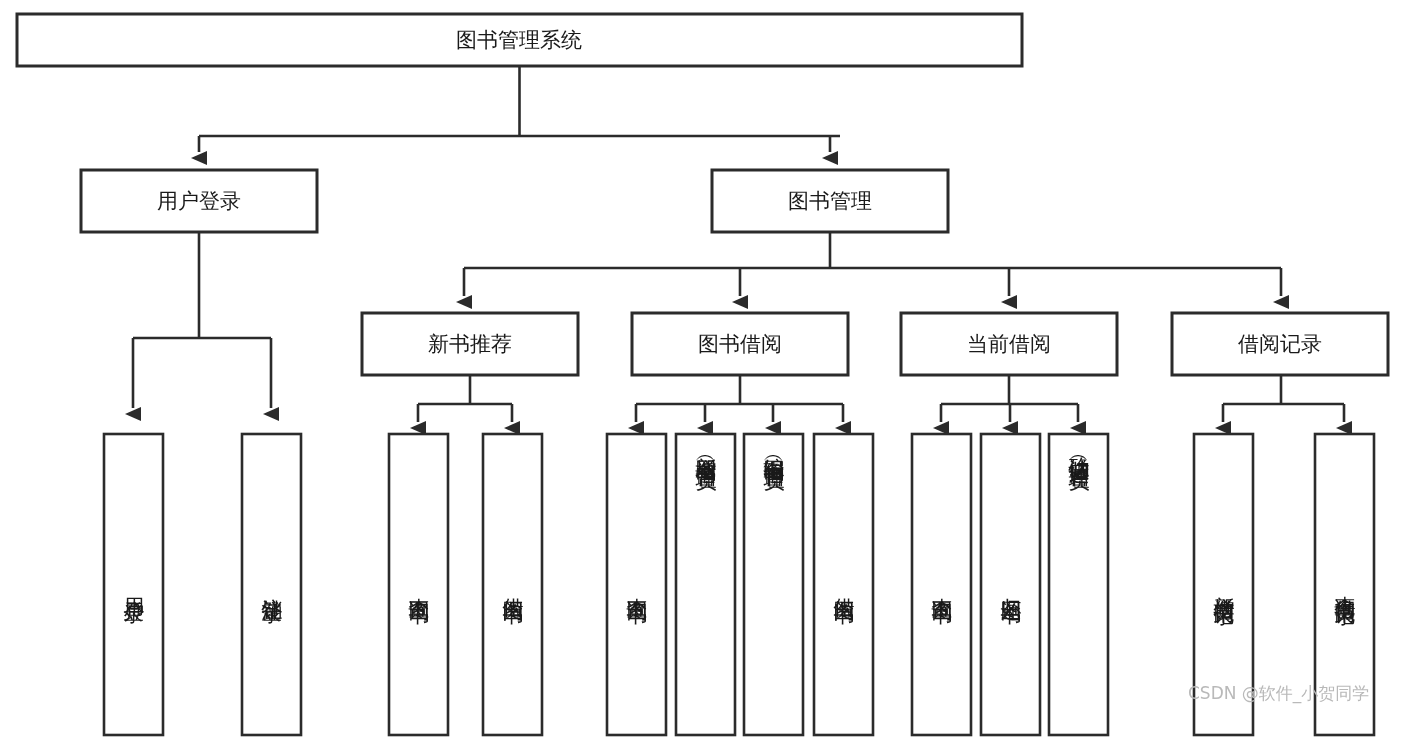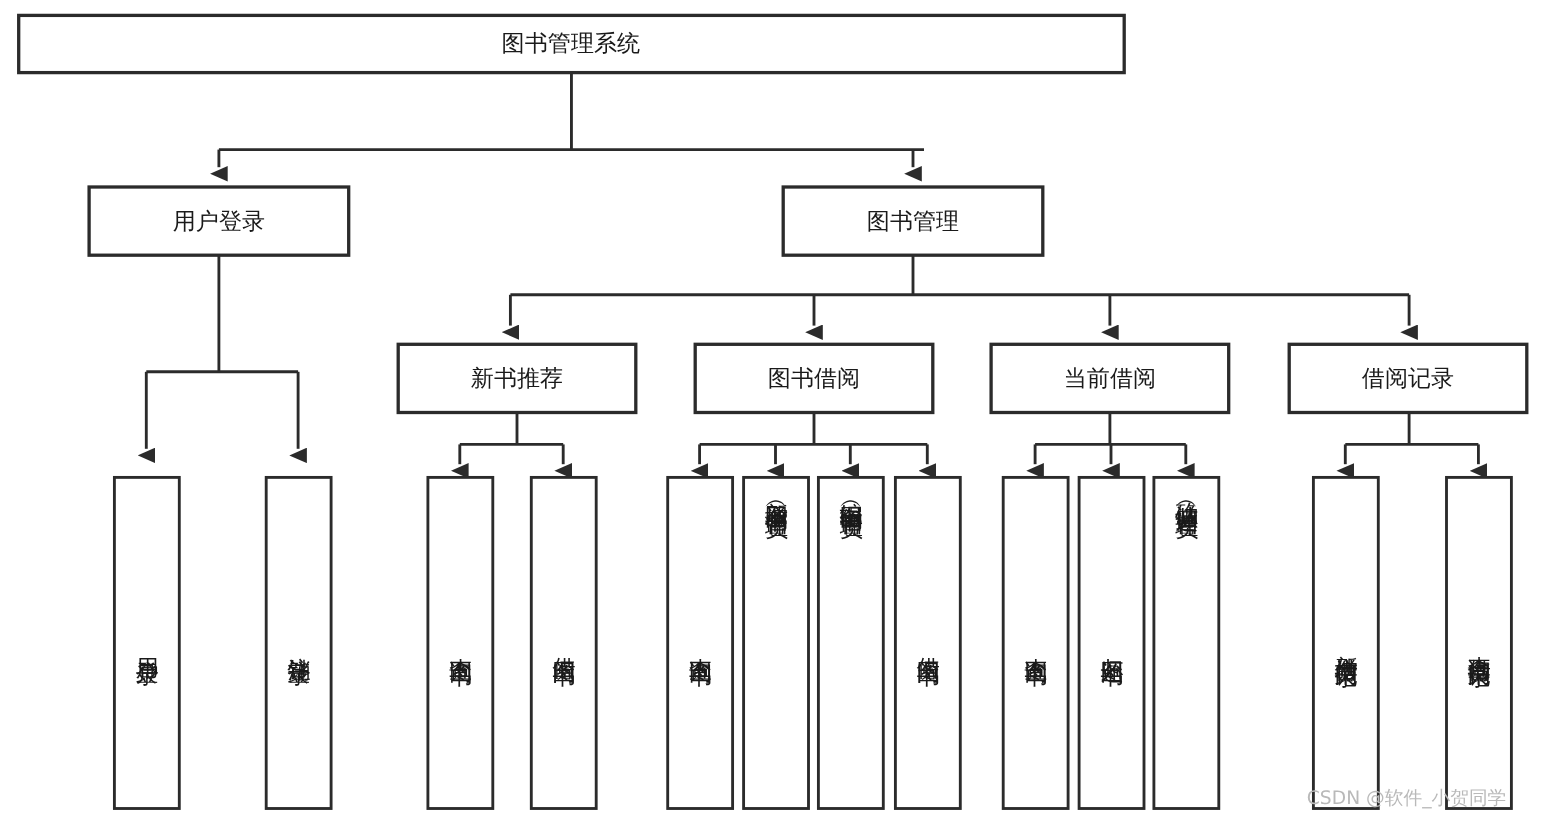--- a/index.html
+++ b/index.html
@@ -68,21 +68,21 @@
     letter-spacing: 2px;
     white-space: nowrap;
   }
   .watermark {
     position: absolute;
     font-family: "DejaVu Sans", "Liberation Sans", sans-serif;
     font-size: 17px;
     color: #b9b9b9;
     white-space: nowrap;
     left: 1188px;
-    top: 714px;
+    top: 682px;
   }
 </style>
 </head>
 <body>
 
 <div id="diagram-root">
 
   <svg class="flow" viewBox="0 0 1405 747" xmlns="http://www.w3.org/2000/svg">
 
     <defs>

